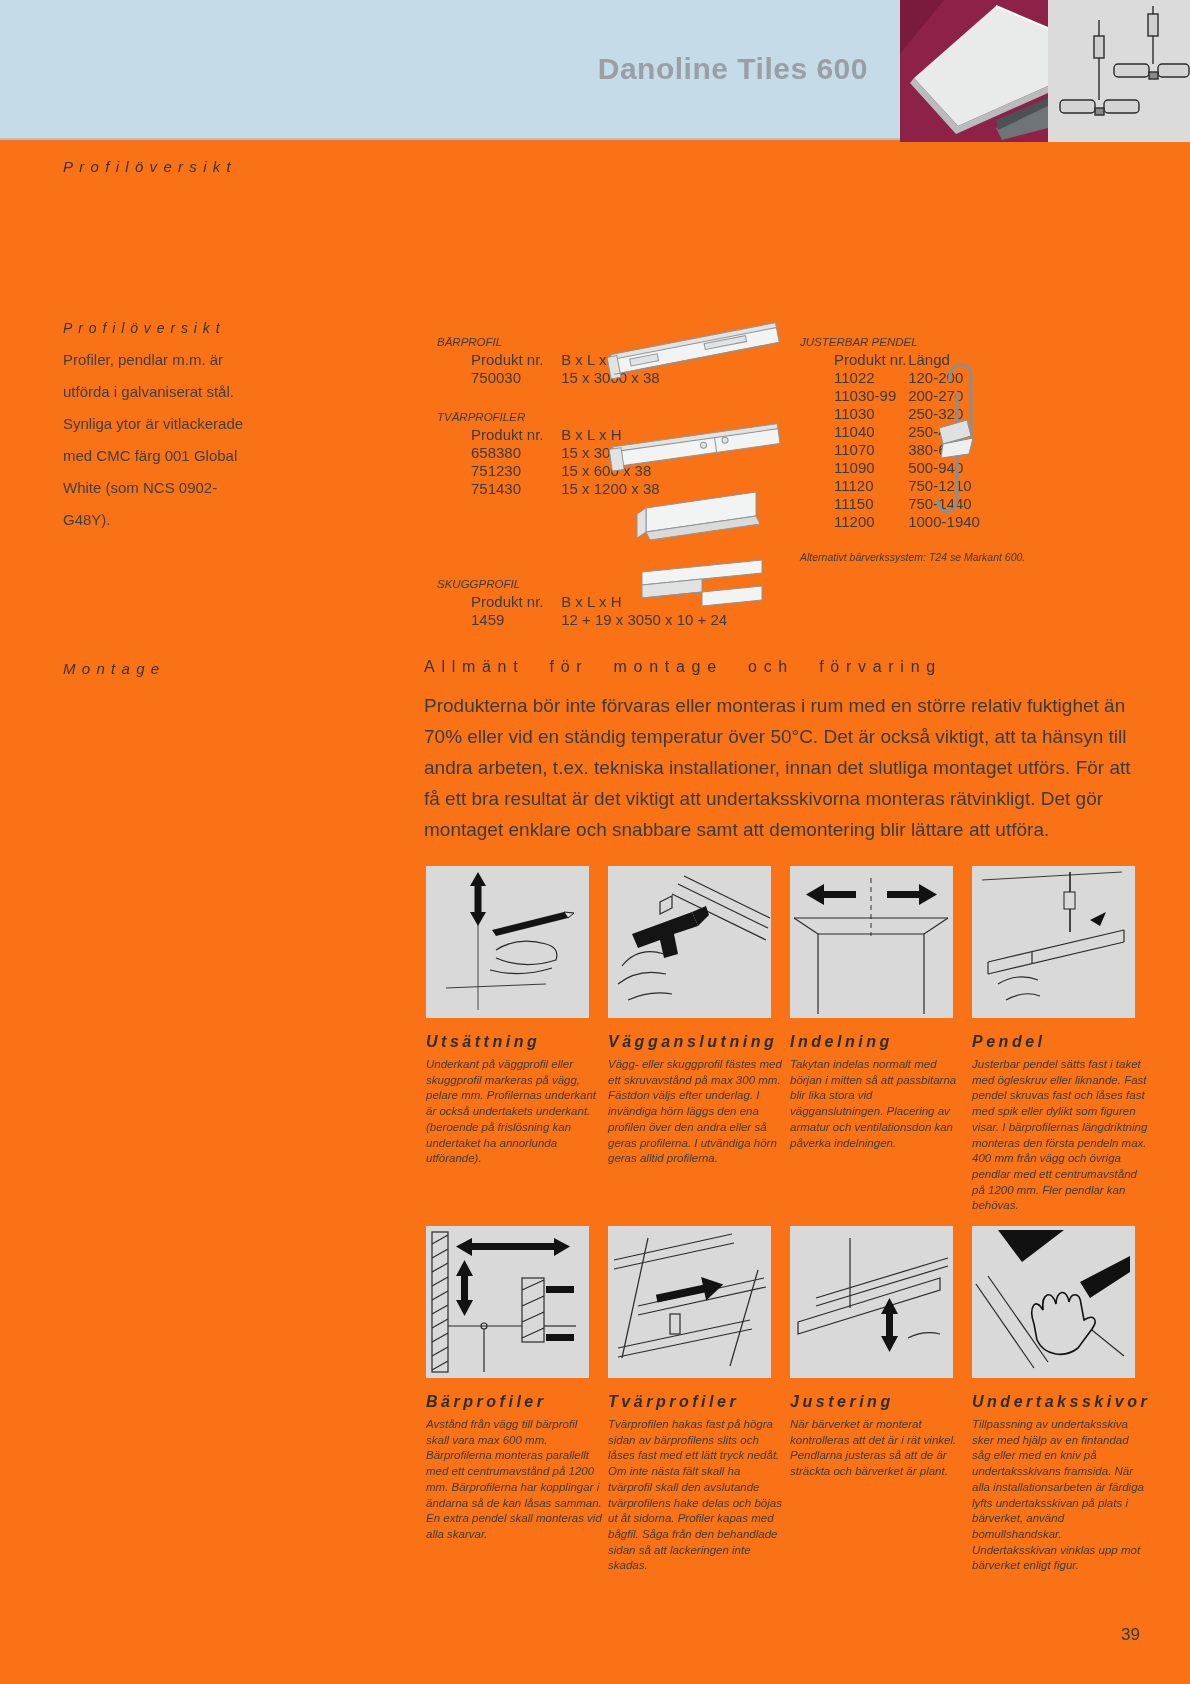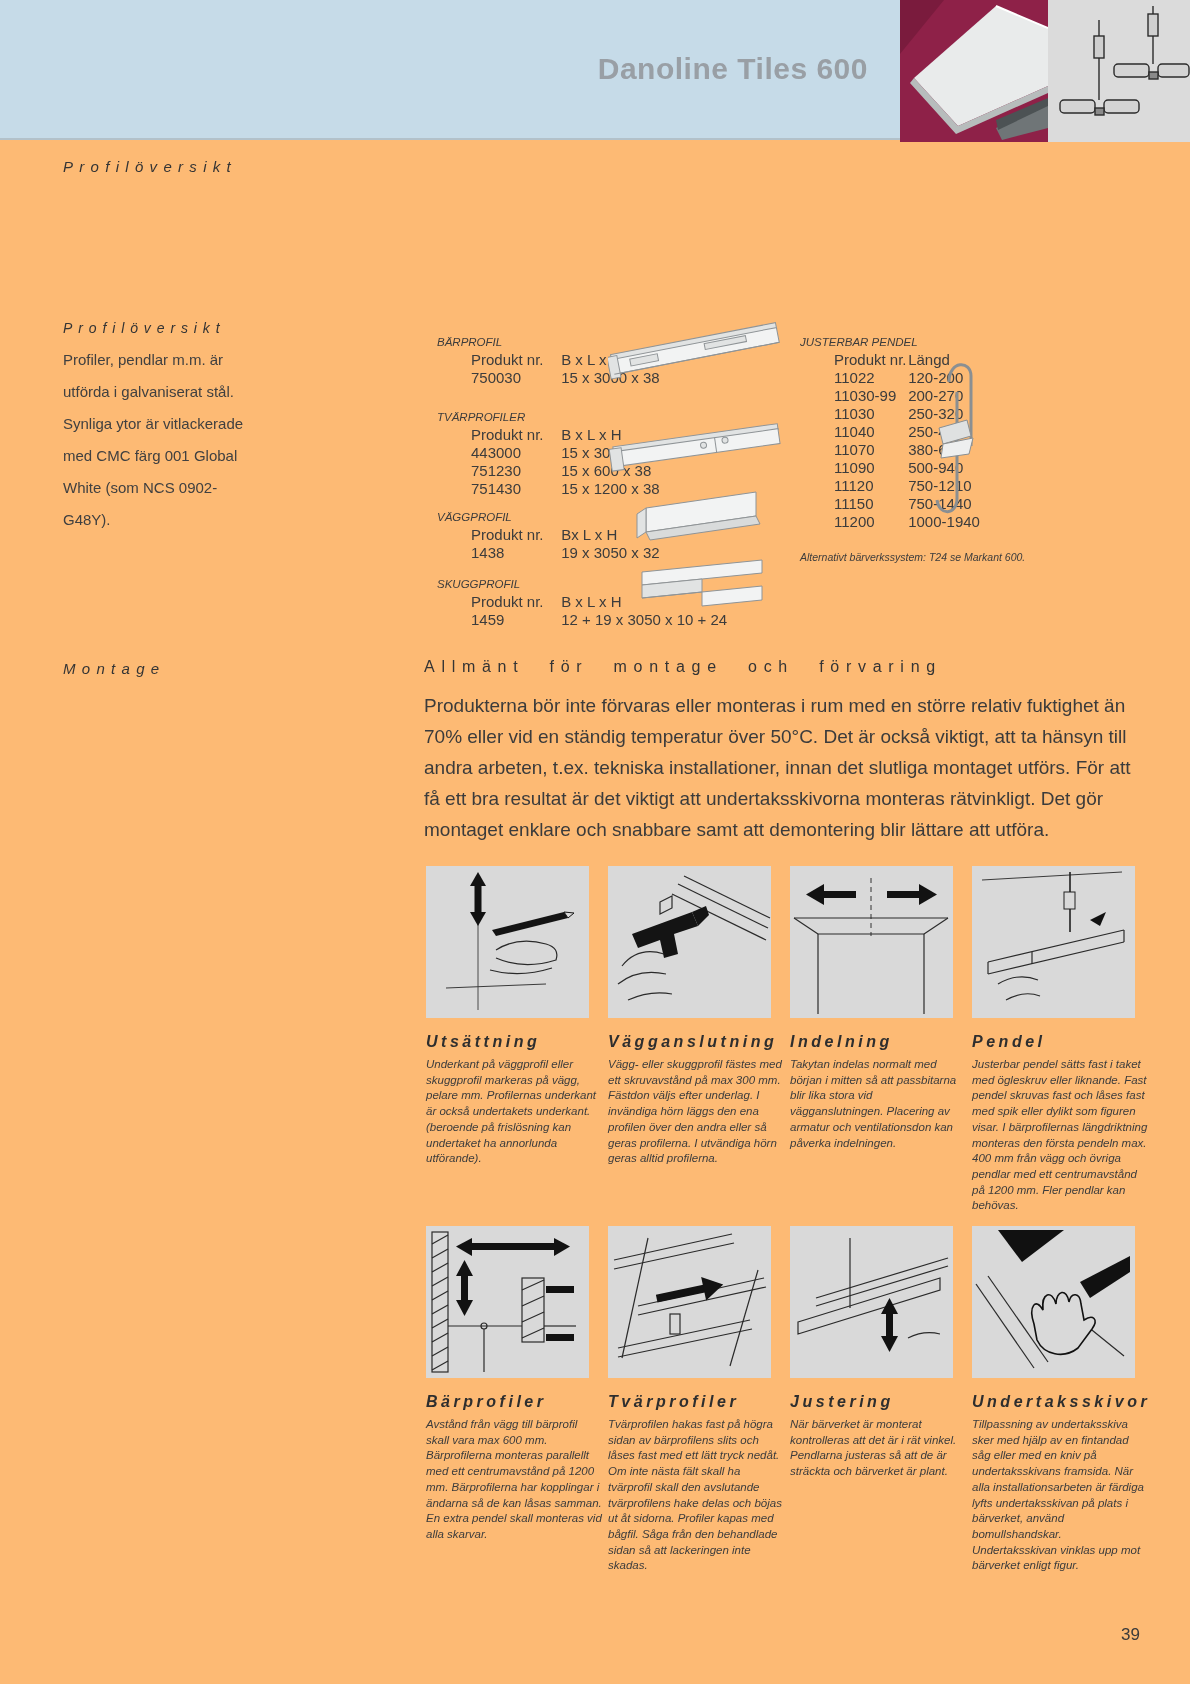--- a/index.html
+++ b/index.html
@@ -1,16 +1,16 @@
 <!DOCTYPE html>
 <html><head>
 <meta charset="utf-8">
 <style>
   html,body{margin:0;padding:0;background:#ffffff;}
-  #page{position:relative;width:1190px;height:1684px;background:#fdba74;
+  #page{position:relative;width:1190px;height:1684px;background:#f97316;
         font-family:"Liberation Sans",sans-serif;color:#3a3a3a;overflow:hidden;}
   .abs{position:absolute;}
   
   .lsh{font-style:italic;letter-spacing:.42em;font-size:15px;color:#343434;white-space:nowrap;}
   
   #hdr-band{left:0;top:0;width:900px;height:140px;background:#c6dbe8;border-bottom:2px solid #b2c1ca;
             display:flex;align-items:center;justify-content:flex-end;box-sizing:border-box;}
   #hdr-title{font-size:30px;font-weight:bold;color:#999fa5;padding-right:32px;letter-spacing:.5px;}
   #hdr-photo{left:900px;top:0;width:148px;height:142px;}
   #hdr-diagram{left:1048px;top:0;width:142px;height:142px;background:#dbdbdb;}
@@ -97,39 +97,30 @@
       <span class="c1">750030</span>
       <span class="c2">15 x 3000 x 38</span></div>
   </div>
 
   <div class="abs" style="left:437px;top:397px">
     <div class="tname">TVÄRPROFILER</div>
     <div class="trow">
       <span class="c1">Produkt nr.</span>
       <span class="c2">B x L x H</span></div>
     <div class="trow">
-      <span class="c1">443000</span>
+      <span class="c1">658380</span>
       <span class="c2">15 x 300 x 38</span></div>
     <div class="trow">
       <span class="c1">751230</span>
       <span class="c2">15 x 600 x 38</span></div>
     <div class="trow">
       <span class="c1">751430</span>
       <span class="c2">15 x 1200 x 38</span></div>
   </div>
 
-  <div class="abs" style="left:437px;top:497px">
-    <div class="tname">VÄGGPROFIL</div>
-    <div class="trow">
-      <span class="c1">Produkt nr.</span>
-      <span class="c2">Bx L x H</span></div>
-    <div class="trow">
-      <span class="c1">1438</span>
-      <span class="c2">19 x 3050 x 32</span></div>
-  </div>
 
   <div class="abs" style="left:437px;top:564px">
     <div class="tname">SKUGGPROFIL</div>
     <div class="trow">
       <span class="c1">Produkt nr.</span>
       <span class="c2">B x L x H</span></div>
     <div class="trow">
       <span class="c1">1459</span>
       <span class="c2">12 + 19 x 3050 x 10 + 24</span></div>
   </div>

